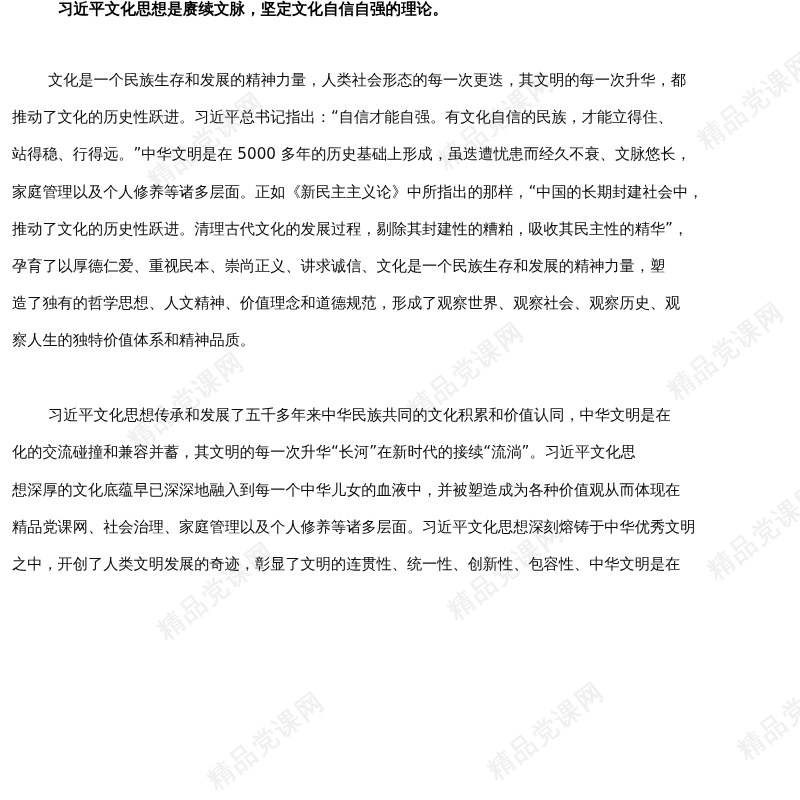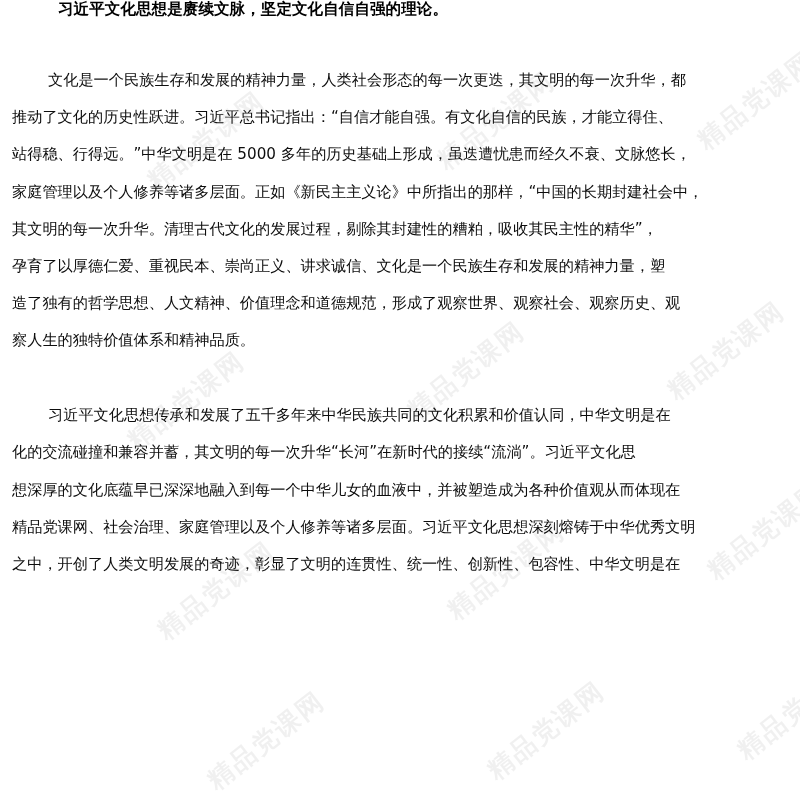--- a/index.html
+++ b/index.html
@@ -97,21 +97,21 @@
     <div class="watermark-mark" style="left: 730px; top: 740px; color: rgb(0, 0, 0); opacity: 0.055; transform: rotate(-38deg);">精品党课网</div>
   </div>
 
 <div id="doc-page">
   <div class="doc-title">习近平文化思想是赓续文脉，坚定文化自信自强的理论。</div>
   <div id="body-lines">
       <div class="doc-line justified indent clipped" style="top: 62px; letter-spacing: 0px;">文化是一个民族生存和发展的精神力量，人类社会形态的每一次更迭，其文明的每一次升华，都</div>
       <div class="doc-line justified clipped" style="top: 99.2px; letter-spacing: 0px;">推动了文化的历史性跃进。习近平总书记指出：“自信才能自强。有文化自信的民族，才能立得住、</div>
       <div class="doc-line justified clipped" style="top: 136.4px; letter-spacing: 0px;">站得稳、行得远。”中华文明是在 5000 多年的历史基础上形成，虽迭遭忧患而经久不衰、文脉悠长，</div>
       <div class="doc-line justified clipped" style="top: 173.6px; letter-spacing: 0px;">家庭管理以及个人修养等诸多层面。正如《新民主主义论》中所指出的那样，“中国的长期封建社会中，</div>
-      <div class="doc-line justified clipped" style="top: 210.8px; letter-spacing: 0px;">其文明的每一次升华。清理古代文化的发展过程，剔除其封建性的糟粕，吸收其民主性的精华”，</div>
+      <div class="doc-line justified clipped" style="top: 210.8px; letter-spacing: 0px;">推动了文化的历史性跃进。清理古代文化的发展过程，剔除其封建性的糟粕，吸收其民主性的精华”，</div>
       <div class="doc-line justified clipped" style="top: 248px; letter-spacing: 0px;">孕育了以厚德仁爱、重视民本、崇尚正义、讲求诚信、文化是一个民族生存和发展的精神力量，塑</div>
       <div class="doc-line justified clipped" style="top: 285.2px; letter-spacing: 0px;">造了独有的哲学思想、人文精神、价值理念和道德规范，形成了观察世界、观察社会、观察历史、观</div>
       <div class="doc-line justified clipped" style="top: 322.4px;">察人生的独特价值体系和精神品质。</div>
       <div class="doc-line justified indent clipped" style="top: 397.1px; letter-spacing: 0px;">习近平文化思想传承和发展了五千多年来中华民族共同的文化积累和价值认同，中华文明是在</div>
       <div class="doc-line justified clipped" style="top: 434.3px; letter-spacing: 0px;">化的交流碰撞和兼容并蓄，其文明的每一次升华“长河”在新时代的接续“流淌”。习近平文化思</div>
       <div class="doc-line justified clipped" style="top: 471.5px; letter-spacing: 0px;">想深厚的文化底蕴早已深深地融入到每一个中华儿女的血液中，并被塑造成为各种价值观从而体现在</div>
       <div class="doc-line justified clipped" style="top: 508.7px; letter-spacing: 0px;">精品党课网、社会治理、家庭管理以及个人修养等诸多层面。习近平文化思想深刻熔铸于中华优秀文明</div>
       <div class="doc-line justified clipped" style="top: 545.9px;">之中，开创了人类文明发展的奇迹，彰显了文明的连贯性、统一性、创新性、包容性、中华文明是在</div>
     </div>
 </div>

